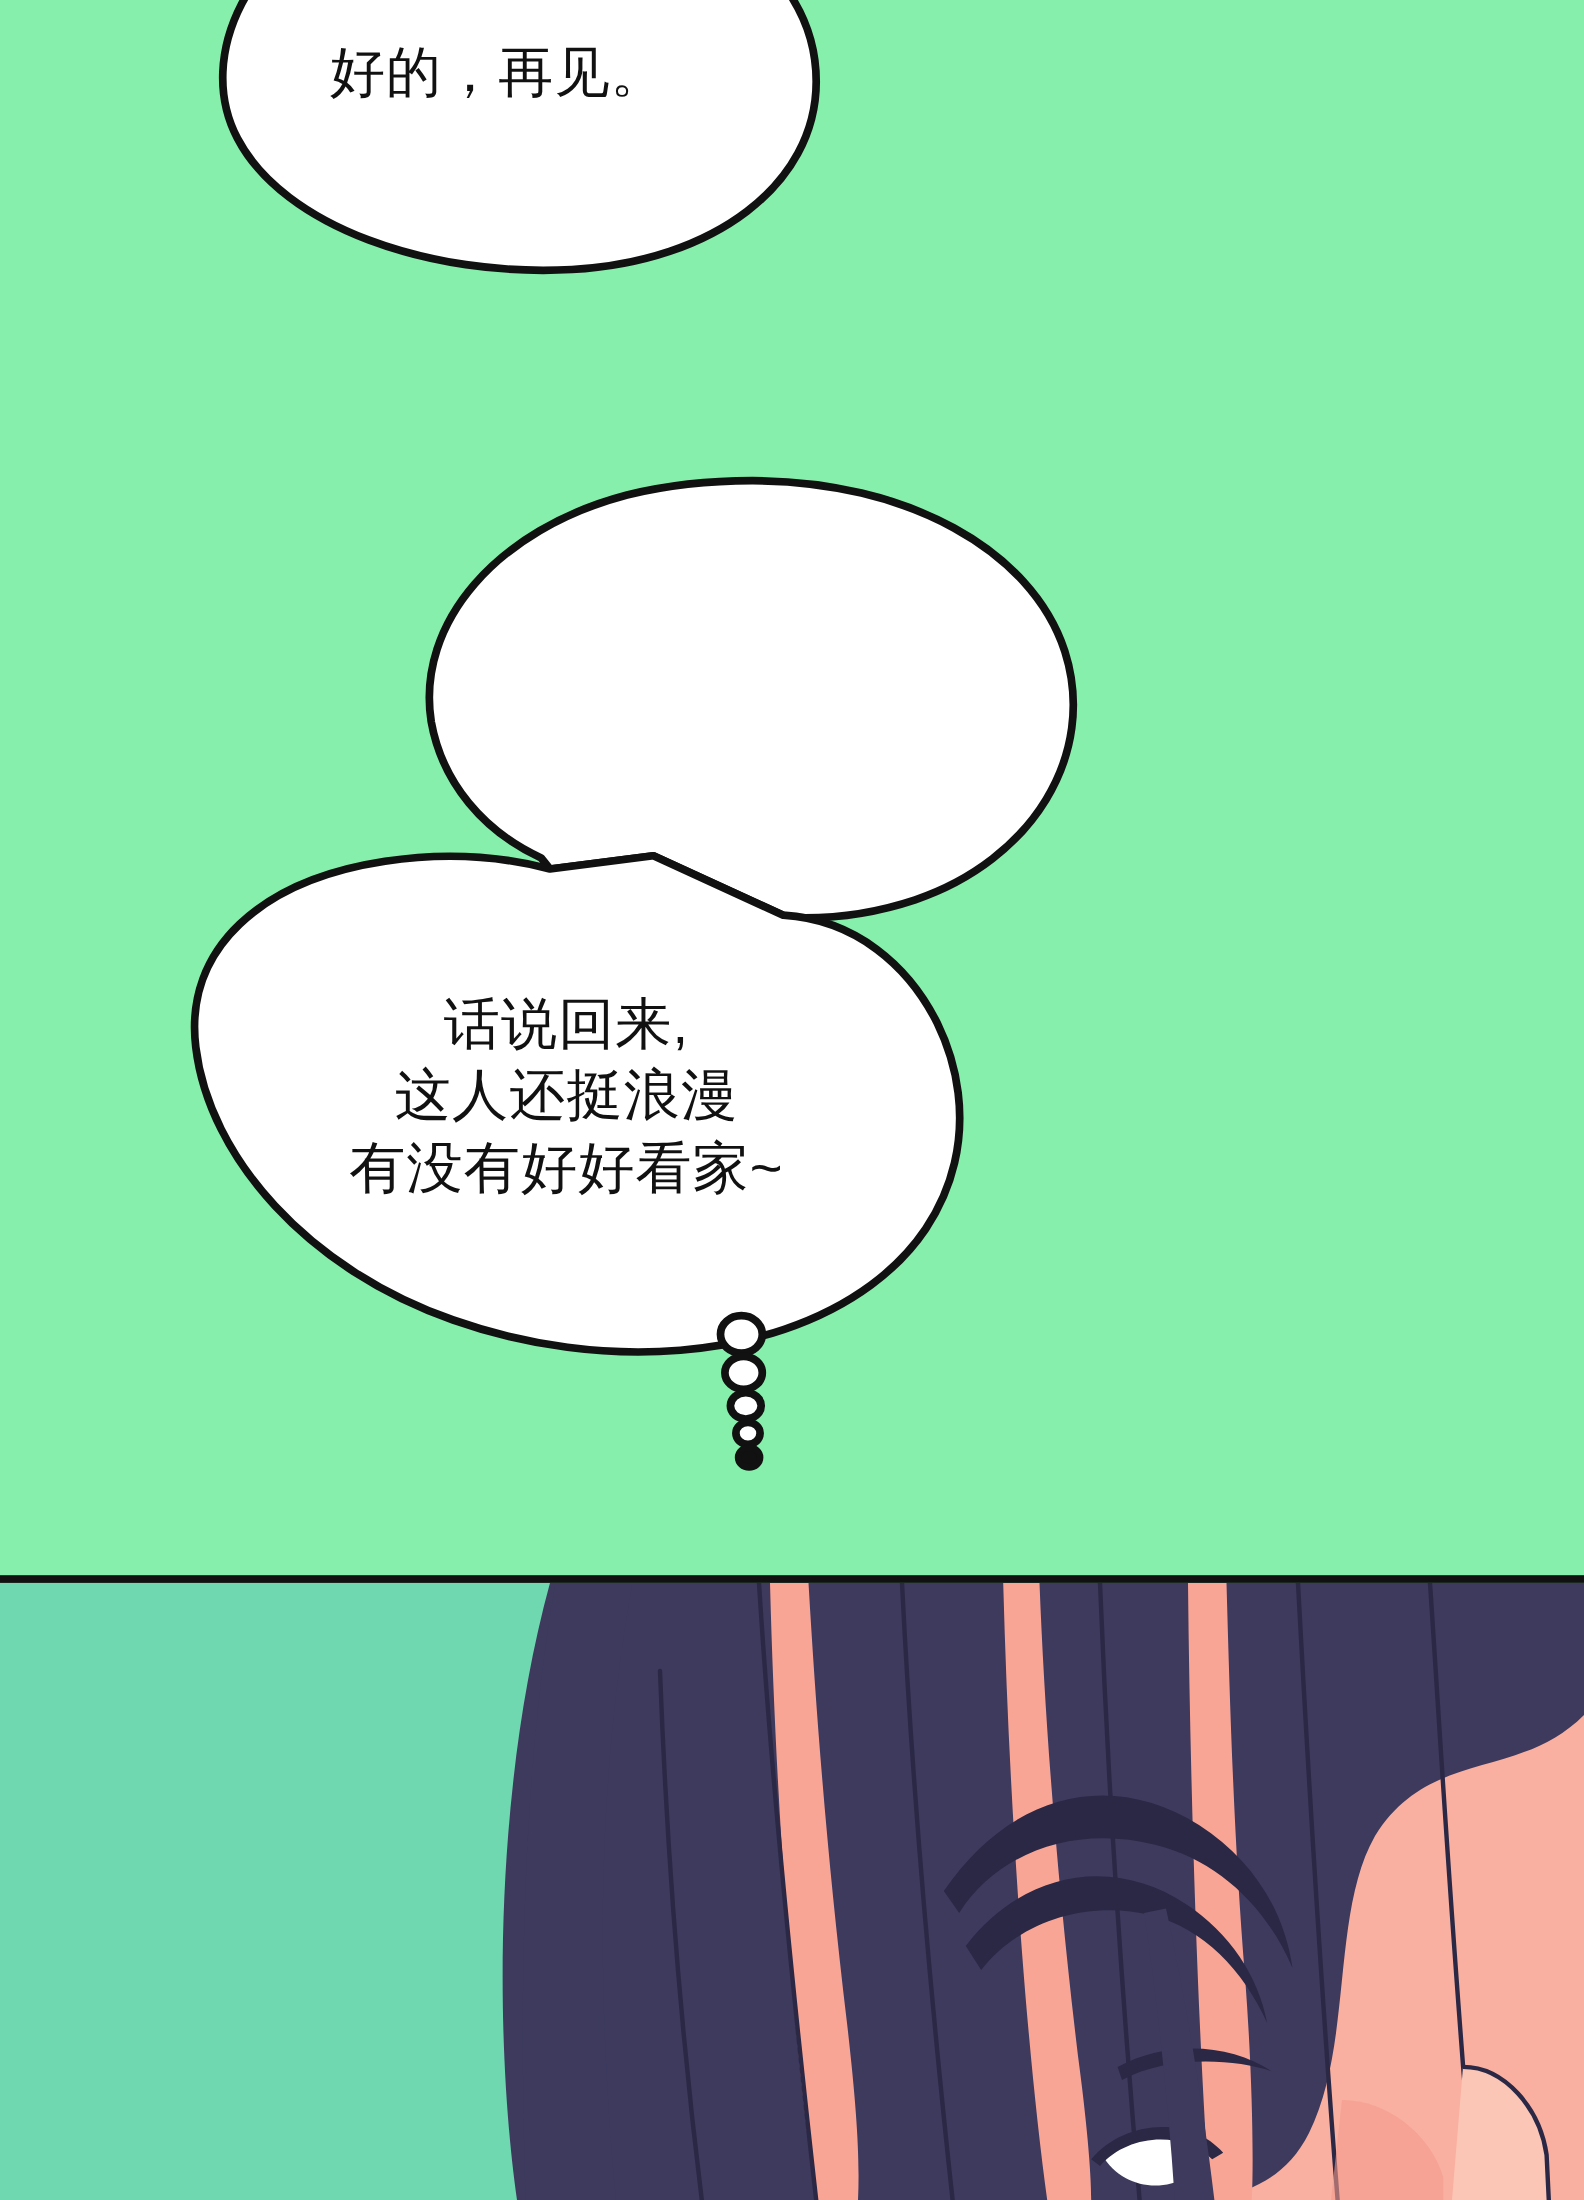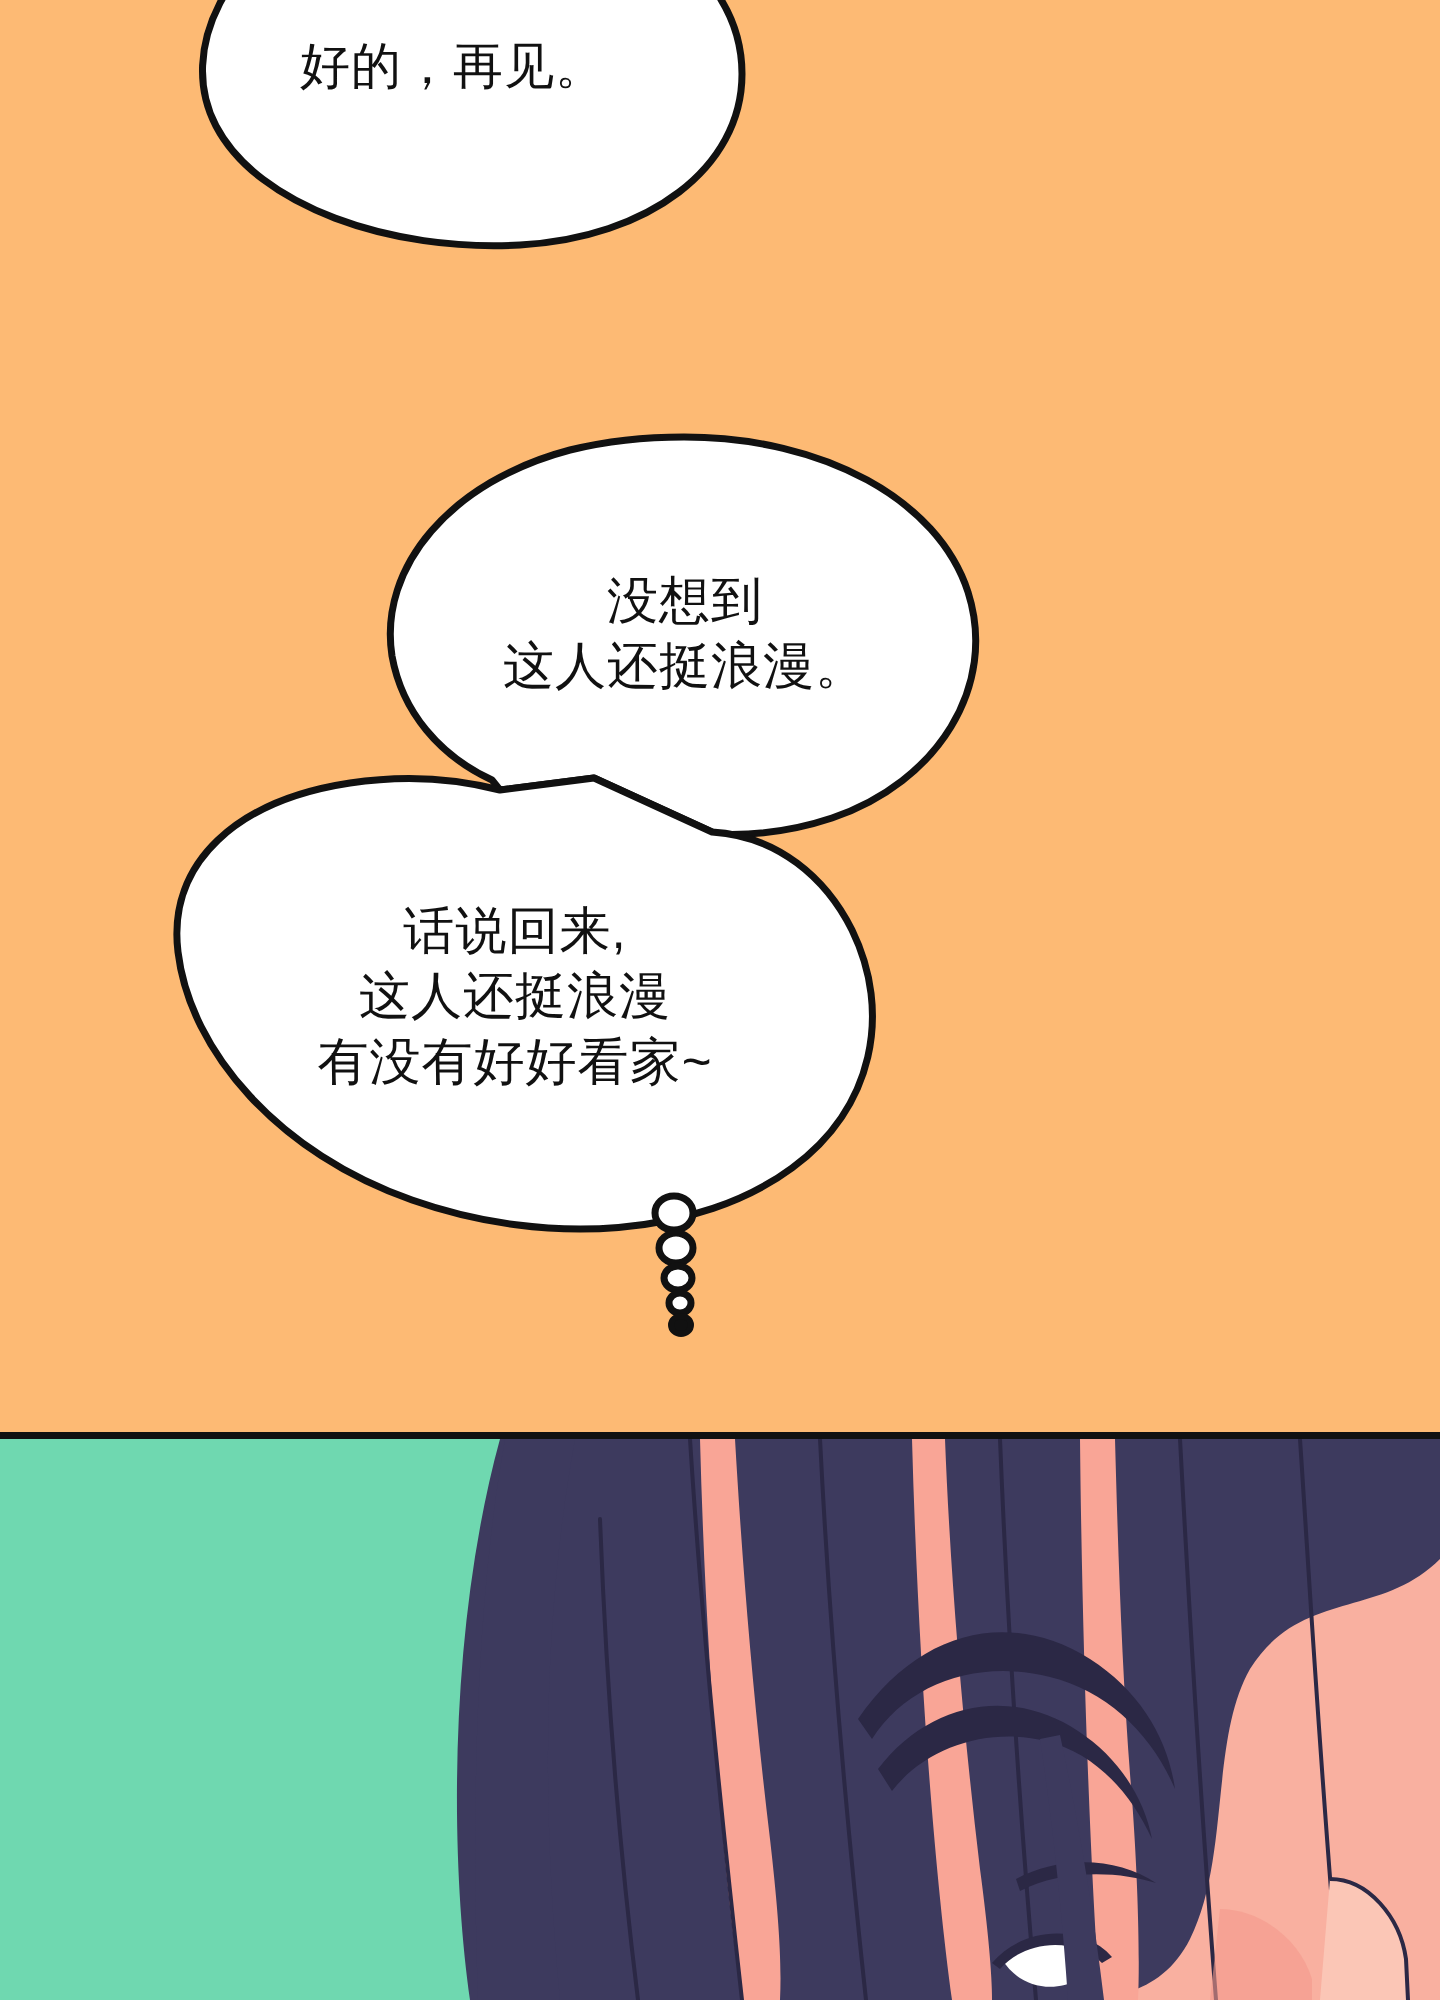--- a/index.html
+++ b/index.html
@@ -8,21 +8,21 @@
     padding: 0;
     background: #ffffff;
   }
   body {
     font-family: "Liberation Sans", "DejaVu Sans", sans-serif;
   }
   #page {
     position: relative;
     width: 1440px;
     height: 2000px;
-    background: #fdba74;
+    background: #86efac;
     overflow: hidden;
   }
 
   
   .comic-layer {
     position: absolute;
     left: 0;
     top: 0;
     width: 1440px;
     height: 2000px;
@@ -123,22 +123,20 @@
         <ellipse cx="676" cy="1248" rx="17" ry="15" fill="#ffffff" stroke="#111111" stroke-width="7"></ellipse>
         <ellipse cx="678" cy="1278" rx="14" ry="12" fill="#ffffff" stroke="#111111" stroke-width="7"></ellipse>
         <ellipse cx="680" cy="1303" rx="11" ry="10" fill="#ffffff" stroke="#111111" stroke-width="7"></ellipse>
         <ellipse cx="681" cy="1325" rx="10" ry="9" fill="#111111" stroke="#111111" stroke-width="6"></ellipse>
       </g>
     </g>
   </svg>
 
   <div class="bubble-text" id="bubble-1-text">好的，再见。</div>
 
-  <div class="bubble-text" id="bubble-2-text">没想到
-这人还挺浪漫。</div>
 
   <div class="bubble-text" id="bubble-3-text">话说回来,
 这人还挺浪漫
 有没有好好看家~</div>
 
   <div id="bottom-panel">
     <svg class="panel-bg" viewBox="0 0 1440 561" width="1440" height="561" preserveAspectRatio="none" xmlns="http://www.w3.org/2000/svg">
 
       <rect x="0" y="0" width="1440" height="561" fill="#6fd8b0"></rect>
 

